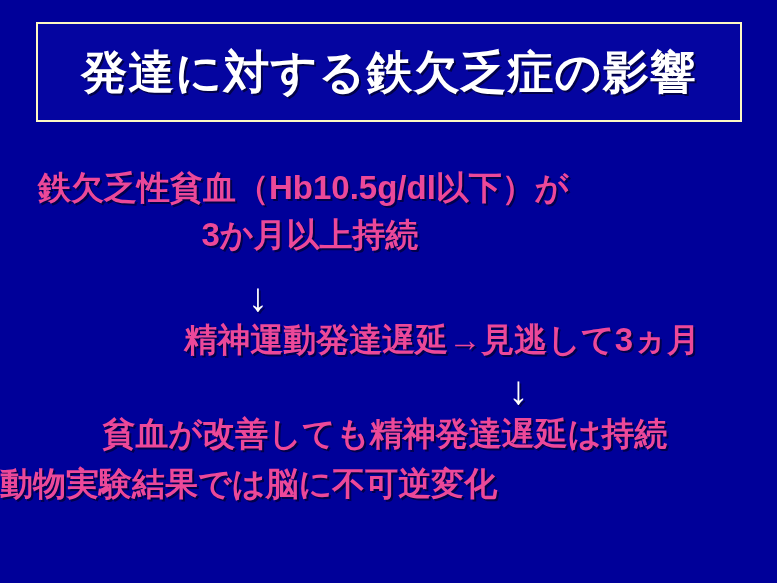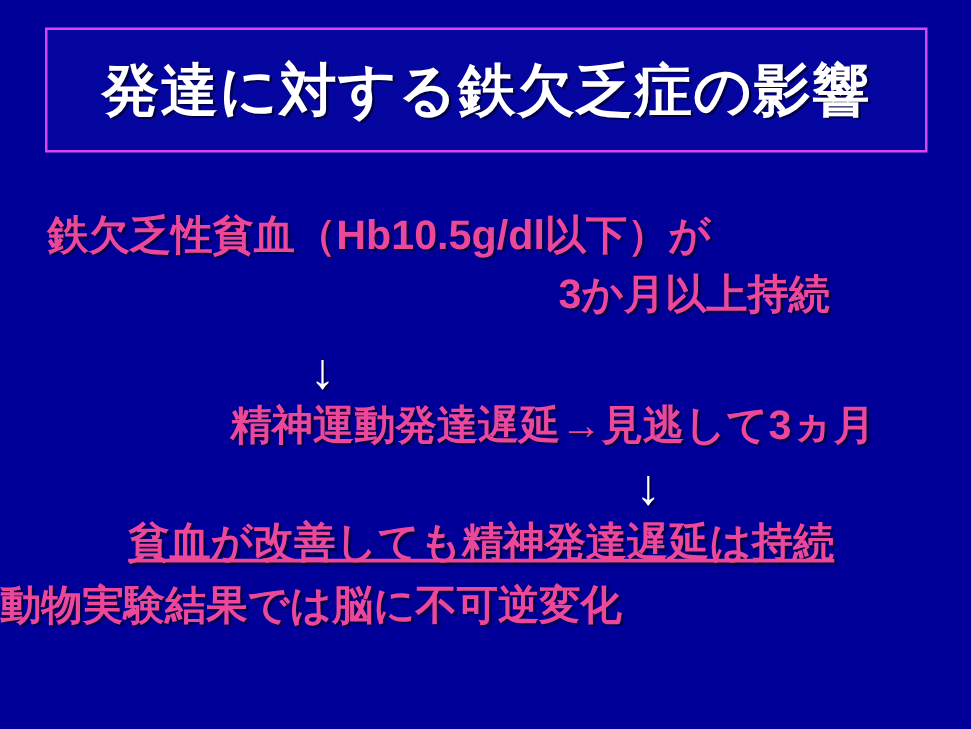--- a/index.html
+++ b/index.html
@@ -23,21 +23,21 @@
   }
 
   
   #title-box {
     position: absolute;
     left: 36px;
     top: 22px;
     width: 706px;
     height: 100px;
     box-sizing: border-box;
-    border: 2px solid #d946ef;
+    border: 2px solid #fef9c3;
     background: #0505a0;
   }
   #title-text {
     position: absolute;
     left: 0;
     right: 0;
     top: 50%;
     transform: translateY(-50%);
     text-align: center;
     color: #ffffff;
@@ -69,25 +69,25 @@
   .arrow {
     color: #ffffff;
     font-weight: normal;
     font-size: 40px;
     line-height: 1.0;
     text-shadow: 2px 2px 0 rgba(0,0,0,0.45);
   }
 
   
   #line-1     { position: absolute; left: 38px;  top: 16px;  }
-  #line-2     { position: absolute; left: 0;     top: 63px;  width: 620px; text-align: right; margin-left: 44px; }
+  #line-2     { position: absolute; left: 0;     top: 63px;  width: 620px; text-align: center; }
   #arrow-1    { position: absolute; left: 0;     top: 122px; width: 516px; text-align: center; }
   #line-3     { position: absolute; left: 0;     top: 168px; width: 700px; text-align: right; }
   #arrow-2    { position: absolute; left: 0;     top: 215px; width: 1037px; text-align: center; }
-  #line-4     { position: absolute; left: 0;     top: 262px; width: 770px; text-align: center; text-decoration: underline; }
+  #line-4     { position: absolute; left: 0;     top: 262px; width: 770px; text-align: center; }
   #line-5     { position: absolute; left: 0;     top: 312px; width: 770px; text-align: left; }
 </style>
 </head>
 <body>
 
 <div id="slide">
 
   <div id="title-box">
     <div id="title-text">発達に対する鉄欠乏症の影響</div>
   </div>

